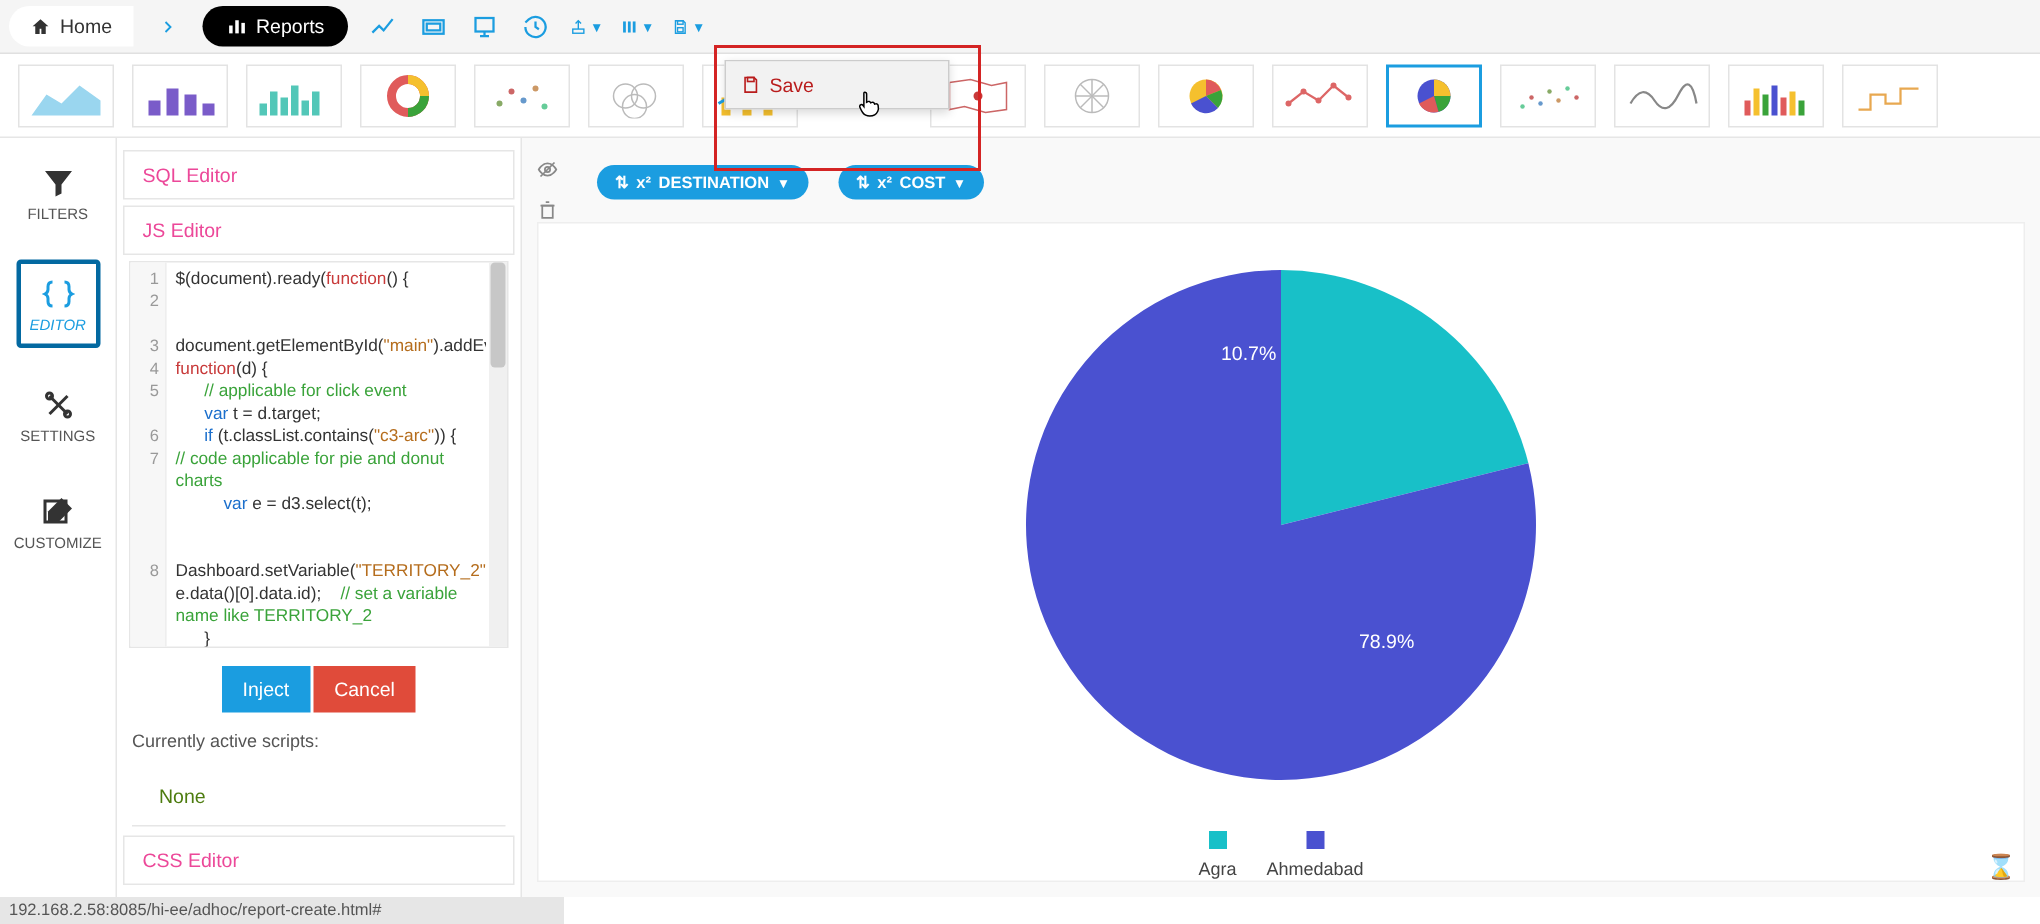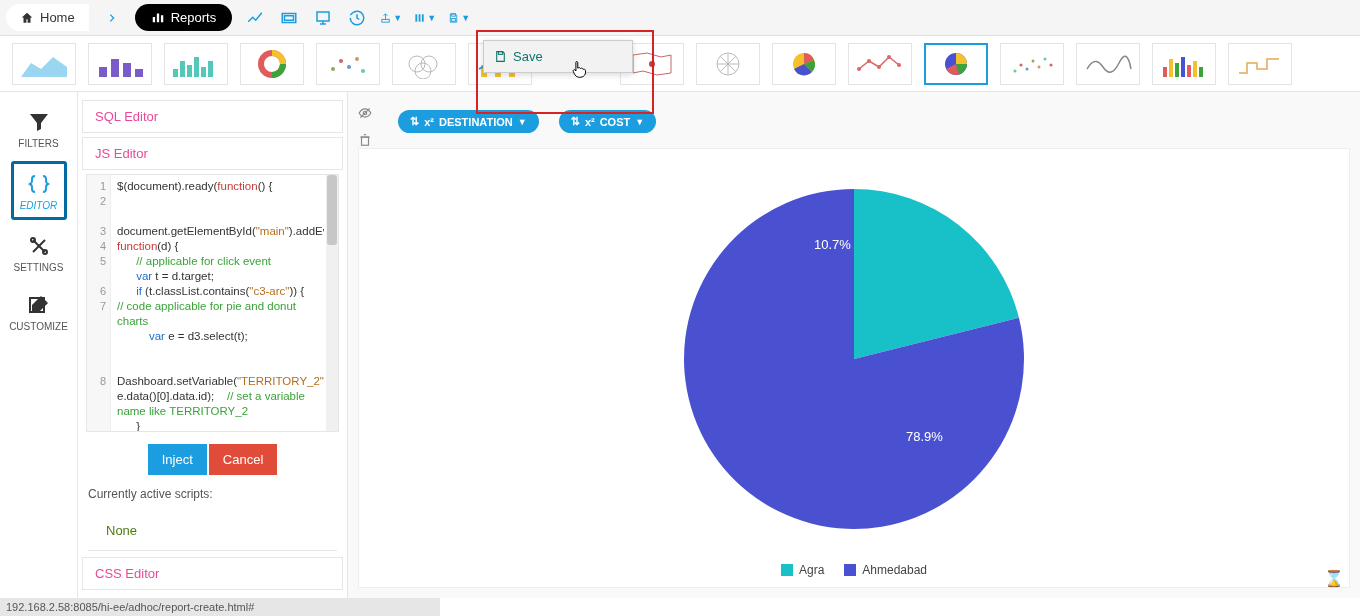--- a/index.html
+++ b/index.html
@@ -14,27 +14,27 @@
 .drop-caret { font-size: 9px; margin-left: 2px; }
 
 
 .chart-strip { height: 56px; display: flex; align-items: center; gap: 12px; padding: 6px 12px; border-bottom: 1px solid #e6e6e6; position: relative; }
 .chart-thumb { width: 64px; height: 42px; border: 1px solid #e3e3e3; background: #fff; display: flex; align-items: center; justify-content: center; cursor: pointer; }
 .chart-thumb.active { border: 2px solid #1b9de0; }
 
 
 .save-menu { position: absolute; top: 40px; left: 483px; width: 150px; background: #fff; border: 1px solid #ccc; box-shadow: 0 2px 6px rgba(0,0,0,0.15); z-index: 50; }
 .save-menu-item { padding: 8px 10px; display: flex; align-items: center; gap: 6px; cursor: pointer; color: #333; }
-.save-menu-item.selected { background: #f2f2f2; color: #0f766e; }
+.save-menu-item.selected { background: #f2f2f2; color: #b91c1c; }
 .red-box { position: absolute; top: 30px; left: 476px; width: 178px; height: 84px; border: 2px solid #d42424; z-index: 60; pointer-events: none; }
 .cursor-hand { position: absolute; top: 58px; left: 569px; z-index: 70; font-size: 18px; pointer-events:none; }
 
 
 .main { display: flex; height: calc(100% - 36px - 56px - 18px); }
-.left-rail { width: 78px; border-right: 1px solid #e6e6e6; display: flex; flex-direction: column; align-items: center; padding-top: 10px; gap: 6px; }
+.left-rail { width: 78px; border-right: 1px solid #e6e6e6; display: flex; flex-direction: column; align-items: center; padding-top: 10px; gap: 18px; }
 .rail-item { width: 56px; display: flex; flex-direction: column; align-items: center; gap: 2px; padding: 6px 0; font-size: 10px; color: #555; cursor: pointer; }
 .rail-item.active { border: 3px solid #0369a1; color: #1b9de0; border-radius: 3px; font-style: italic; }
 .rail-icon { width: 28px; height: 28px; display: flex; align-items: center; justify-content: center; }
 
 .editor-panel { width: 270px; border-right: 1px solid #e6e6e6; padding: 4px 0; overflow-y: auto; }
 .section-header { padding: 8px 12px; border: 1px solid #e6e6e6; margin: 4px; color: #ec4899; cursor: pointer; }
 .code-box { margin: 4px 8px; border: 1px solid #e6e6e6; height: 258px; position: relative; background: #fff; }
 .gutter { position: absolute; left: 0; top: 0; bottom: 0; width: 24px; background: #f7f7f7; border-right: 1px solid #eee; font-size: 11px; color: #999; text-align: right; padding: 4px 4px 0 0; line-height: 15px; }
 .code-content { position: absolute; left: 26px; right: 14px; top: 0; bottom: 0; padding: 4px 4px; font-size: 11.5px; color: #333; line-height: 15px; overflow: hidden; white-space: pre-wrap; font-family: "Segoe UI", Arial, sans-serif; }
 .code-scroll { position: absolute; right: 0; top: 0; bottom: 0; width: 12px; background: #f0f0f0; }
@@ -51,26 +51,26 @@
 .none-row { padding: 12px 18px; margin: 6px 10px; border-bottom: 1px solid #e6e6e6; color: #4d7c0f; }
 
 .chart-area { flex: 1; position: relative; background: #f9f9f9; }
 .pill-row { position: absolute; top: 18px; left: 50px; display: flex; gap: 20px; align-items: center; }
 .side-icons { position: absolute; top: 14px; left: 10px; display: flex; flex-direction: column; gap: 10px; color: #888; }
 .pill { background: #1b9de0; color: #fff; border-radius: 14px; padding: 5px 12px; font-size: 11px; font-weight: 600; display: flex; align-items: center; gap: 5px; cursor: pointer; }
 .chart-board { position: absolute; top: 56px; left: 10px; right: 10px; bottom: 10px; background: #fff; border: 1px solid #eee; display: flex; flex-direction: column; align-items: center; justify-content: center; }
 .pie-wrap { width: 400px; height: 400px; position: relative; }
 .pie-label { position: absolute; color: #fff; font-size: 13px; }
 .legend { display: flex; gap: 20px; margin-top: 4px; }
-.legend-item { display: flex; align-items: center; gap: 6px; font-size: 12px; color: #444; }
+.legend-item { display: flex; align-items: center; gap: 6px; font-size: 12px; color: #444; flex-direction: column; }
 .legend-swatch { width: 12px; height: 12px; }
 .hourglass { position: absolute; right: 16px; bottom: 10px; color: #e0a62e; font-size: 16px; }
 
 
-.status-bar { position: absolute; bottom: 0; left: 0; height: 18px; background: #e6e6e6; color: #555; font-size: 11px; padding: 2px 6px; display:flex; align-items:center; width: 440px; }
+.status-bar { position: absolute; bottom: 0; left: 0; height: 18px; background: #e6e6e6; color: #555; font-size: 11px; padding: 2px 6px; display:flex; align-items:center; width: 376px; }
 </style>
 </head>
 <body>
 
 <div class="top-bar">
   <div class="home-pill">
     <svg width="14" height="14" viewBox="0 0 24 24" fill="#333">
         <path d="M12 3l9 8h-3v9h-5v-6H11v6H6v-9H3z"></path>
       </svg>
     <span>Home</span>

